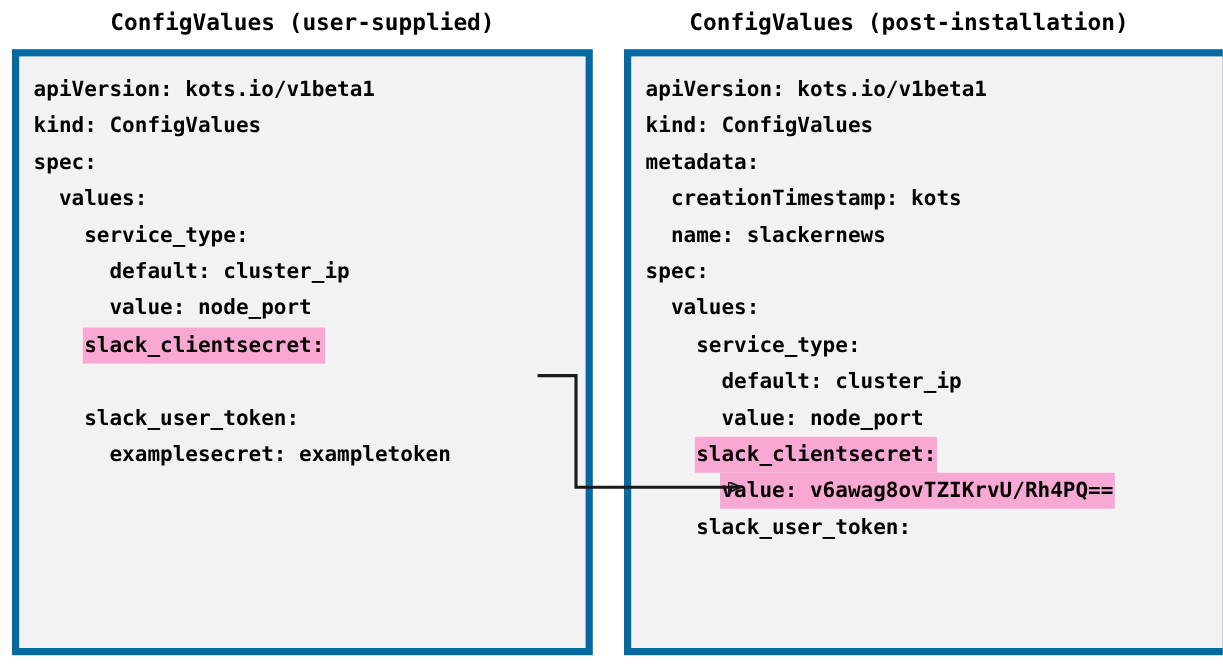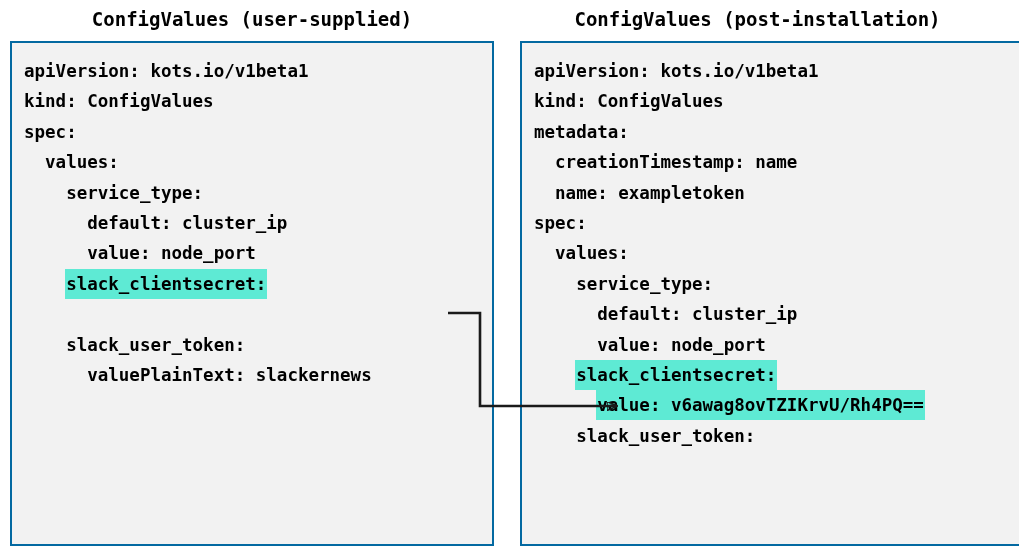--- a/index.html
+++ b/index.html
@@ -33,21 +33,21 @@
     white-space: pre;
     text-align: center;
   }
   #title-left  { left: 10px;  top: 8px; width: 484px; }
   #title-right { left: 508px; top: 8px; width: 499px; }
 
   
   .code-box {
     position: absolute;
     background: #f2f2f2;
-    border: 2px solid #0369a1;
+    border: 6px solid #0369a1;
     box-sizing: border-box;
     overflow: hidden;
   }
   #box-left  { left: 10px;  top: 41px; width: 484px; height: 505px; }
   #box-right { left: 520px; top: 41px; width: 505px; height: 505px; }
 
   .code-lines {
     position: absolute;
     left: 0; top: 0;
     width: 100%;
@@ -67,21 +67,21 @@
     padding-left: 11px;
   }
 
   .code-line > span.txt {
     display: inline-block;
     padding: 2px 1px 2px 1px;
     line-height: 26px;
   }
 
   .code-line.hl > span.txt {
-    background: #5eead4;
+    background: #f9a8d4;
   }
 
   
   #connector {
     position: absolute;
     left: 0; top: 0;
     width: 1019px;
     height: 559px;
     pointer-events: none;
   }
@@ -100,31 +100,31 @@
         <div class="code-line"><span style="white-space: pre;"></span><span class="txt">apiVersion: kots.io/v1beta1</span></div>
         <div class="code-line"><span style="white-space: pre;"></span><span class="txt">kind: ConfigValues</span></div>
         <div class="code-line"><span style="white-space: pre;"></span><span class="txt">spec:</span></div>
         <div class="code-line"><span style="white-space: pre;">  </span><span class="txt">values:</span></div>
         <div class="code-line"><span style="white-space: pre;">    </span><span class="txt">service_type:</span></div>
         <div class="code-line"><span style="white-space: pre;">      </span><span class="txt">default: cluster_ip</span></div>
         <div class="code-line"><span style="white-space: pre;">      </span><span class="txt">value: node_port</span></div>
         <div class="code-line hl"><span style="white-space: pre;">    </span><span class="txt">slack_clientsecret:</span></div>
         <div class="code-line hl"><span style="white-space: pre;">      </span></div>
         <div class="code-line"><span style="white-space: pre;">    </span><span class="txt">slack_user_token:</span></div>
-        <div class="code-line"><span style="white-space: pre;">      </span><span class="txt">valuePlainText: slackernews</span></div>
+        <div class="code-line"><span style="white-space: pre;">      </span><span class="txt">examplesecret: exampletoken</span></div>
       </div>
   </div>
 
   <div class="code-box" id="box-right">
     <div class="code-lines" id="lines-right">
         <div class="code-line"><span style="white-space: pre;"></span><span class="txt">apiVersion: kots.io/v1beta1</span></div>
         <div class="code-line"><span style="white-space: pre;"></span><span class="txt">kind: ConfigValues</span></div>
         <div class="code-line"><span style="white-space: pre;"></span><span class="txt">metadata:</span></div>
-        <div class="code-line"><span style="white-space: pre;">  </span><span class="txt">creationTimestamp: name</span></div>
-        <div class="code-line"><span style="white-space: pre;">  </span><span class="txt">name: exampletoken</span></div>
+        <div class="code-line"><span style="white-space: pre;">  </span><span class="txt">creationTimestamp: kots</span></div>
+        <div class="code-line"><span style="white-space: pre;">  </span><span class="txt">name: slackernews</span></div>
         <div class="code-line"><span style="white-space: pre;"></span><span class="txt">spec:</span></div>
         <div class="code-line"><span style="white-space: pre;">  </span><span class="txt">values:</span></div>
         <div class="code-line"><span style="white-space: pre;">    </span><span class="txt">service_type:</span></div>
         <div class="code-line"><span style="white-space: pre;">      </span><span class="txt">default: cluster_ip</span></div>
         <div class="code-line"><span style="white-space: pre;">      </span><span class="txt">value: node_port</span></div>
         <div class="code-line hl"><span style="white-space: pre;">    </span><span class="txt">slack_clientsecret:</span></div>
         <div class="code-line hl"><span style="white-space: pre;">      </span><span class="txt">value: v6awag8ovTZIKrvU/Rh4PQ==</span></div>
         <div class="code-line"><span style="white-space: pre;">    </span><span class="txt">slack_user_token:</span></div>
         <div class="code-line"><span style="white-space: pre;">      </span></div>
       </div>

